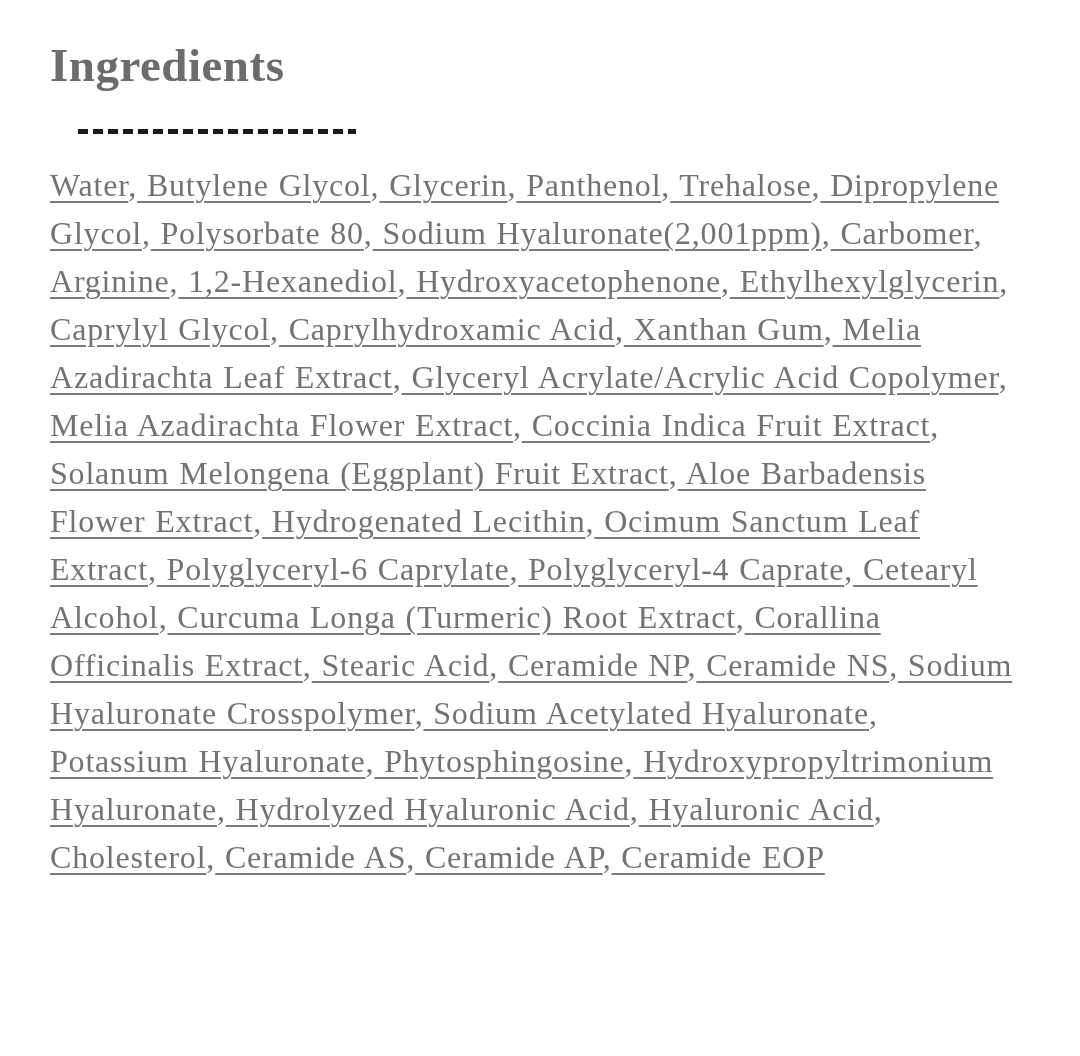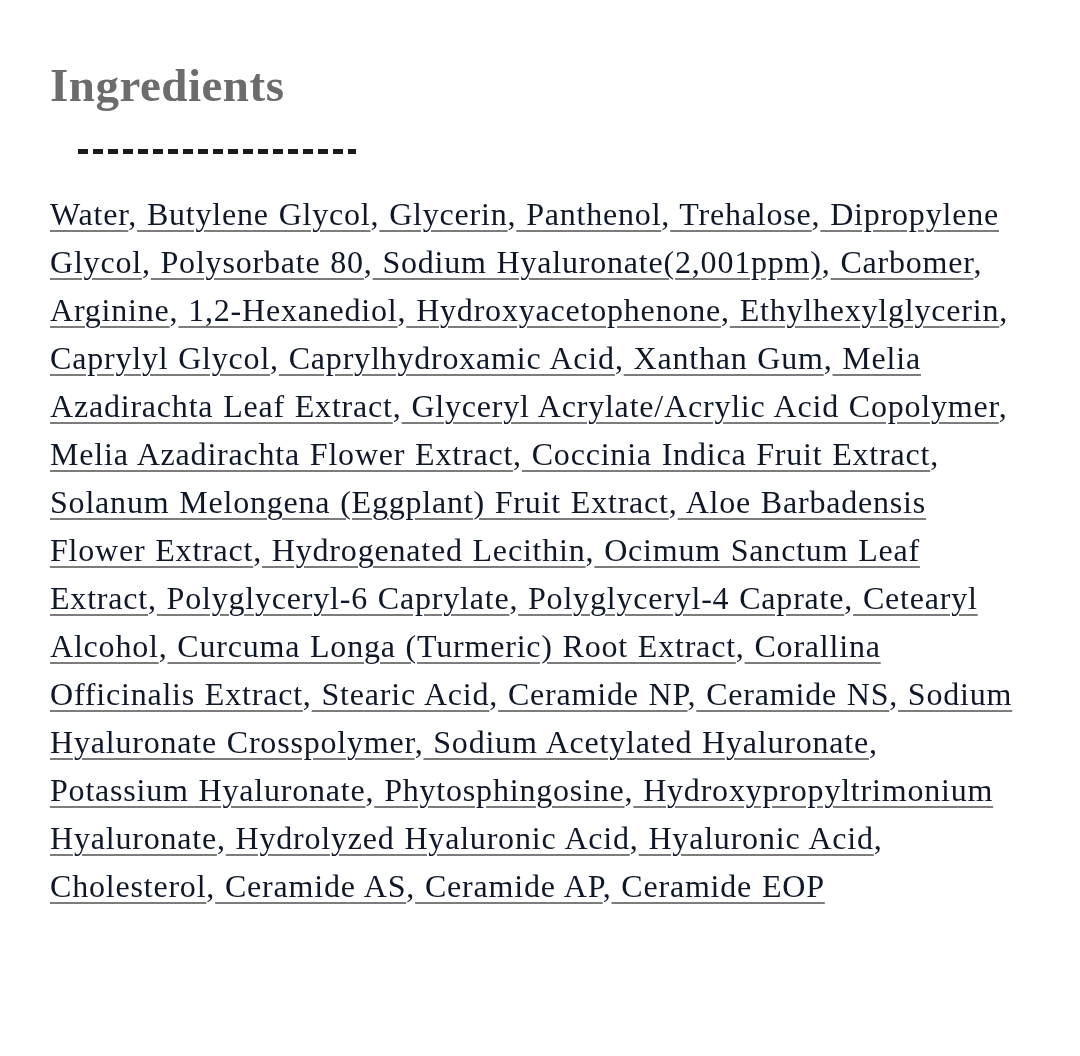--- a/index.html
+++ b/index.html
@@ -7,45 +7,45 @@
     padding: 0;
     background: #ffffff;
   }
   body {
     width: 1080px;
     height: 1056px;
     overflow: hidden;
     font-family: "Liberation Serif", serif;
   }
   .page {
-    padding: 56px 62px 0 50px;
+    padding: 36px 62px 0 50px;
     box-sizing: border-box;
     width: 1080px;
   }
   .page-title {
     margin: 0;
     font-size: 47px;
     line-height: 58px;
     font-weight: 700;
     letter-spacing: 0.5px;
     color: #6c6c6c;
   }
   .dashed-divider {
     margin: 35px 0 0 28px;
     width: 278px;
     height: 5px;
     background: repeating-linear-gradient(90deg, #1b1b1b 0 10px, transparent 10px 15px);
   }
   .ingredients-list {
-    margin-top: 36px;
+    margin-top: 27px;
     max-width: 968px;
     font-size: 32px;
     line-height: 48px;
     letter-spacing: 0.8px;
-    color: #0f172a;
+    color: #737373;
     word-spacing: 1px;
   }
   .ingredients-list a.ingredient-link {
     color: inherit;
     text-decoration: underline;
     text-decoration-color: #7c7c7c;
     text-decoration-thickness: 2px;
     text-underline-offset: 5px;
     cursor: pointer;
   }

